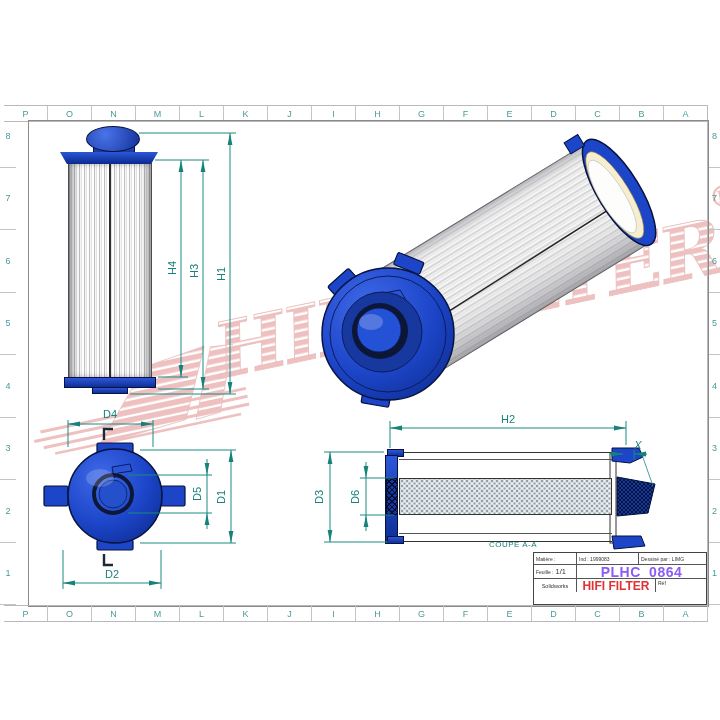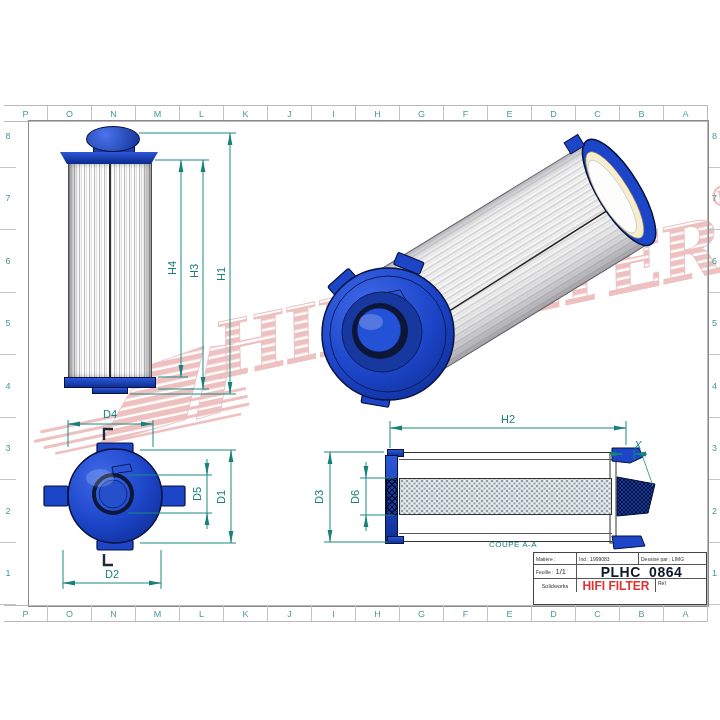--- a/index.html
+++ b/index.html
@@ -49,21 +49,21 @@
                               repeating-linear-gradient(-45deg,rgba(3,10,40,.9) 0 1px,rgba(0,0,0,0) 1px 4px);}
   .sec-lcapD{left:387px;top:536px;width:17px;height:8px;}
 
   
   .tblock{left:533px;top:552px;width:174px;height:53px;border:1.3px solid #444;box-sizing:border-box;
           background:#fff;display:grid;grid-template-rows:12px 14px 13px 1fr;font-size:5px;color:#333;}
   .tb-row{display:flex;border-bottom:1px solid #555;box-sizing:border-box;align-items:stretch;}
   .tb-row:last-child{border-bottom:none;}
   .tb-cell{border-right:1px solid #555;box-sizing:border-box;display:flex;align-items:center;padding:0 2px;overflow:hidden;white-space:nowrap;}
   .tb-cell:last-child{border-right:none;}
-  .tb-part{font-size:14px;font-weight:bold;color:#0f172a;justify-content:center;letter-spacing:.5px;text-align:center;}
+  .tb-part{font-size:14px;font-weight:bold;color:#8b5cf6;justify-content:center;letter-spacing:.5px;text-align:center;}
   .tb-www{font-size:10.5px;font-weight:bold;color:#8a8a8a;justify-content:center;}
   .tb-brand{font-size:12px;font-weight:bold;color:#e03232;justify-content:center;}
   .tb-feuille{gap:2px;}
   .tb-feuille .v{font-size:7.5px;}
   .tb-ref{align-items:flex-start;font-size:5px;padding-top:1px;}
 </style>
 </head>
 <body>
 
 <div class="page">

